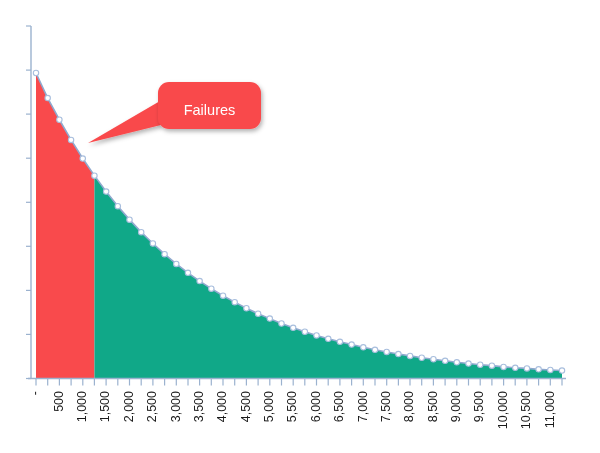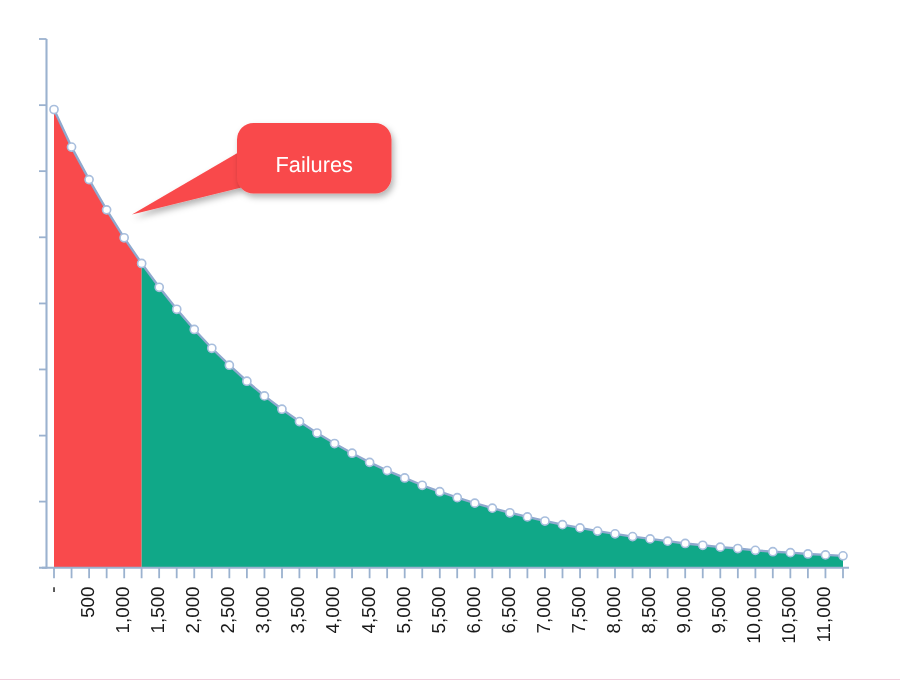--- a/index.html
+++ b/index.html
@@ -10,21 +10,21 @@
   body {
     width: 600px;
     height: 453px;
     overflow: hidden;
     font-family: "Liberation Sans", sans-serif;
   }
   #stage {
     position: relative;
     width: 600px;
     height: 453px;
-    background: #be185d;
+    background: #4d7c0f;
   }
   #chart-svg {
     position: absolute;
     left: 0;
     top: 0;
     width: 600px;
     height: 453px;
   }
   .tick-label {
     font-family: "Liberation Sans", sans-serif;

